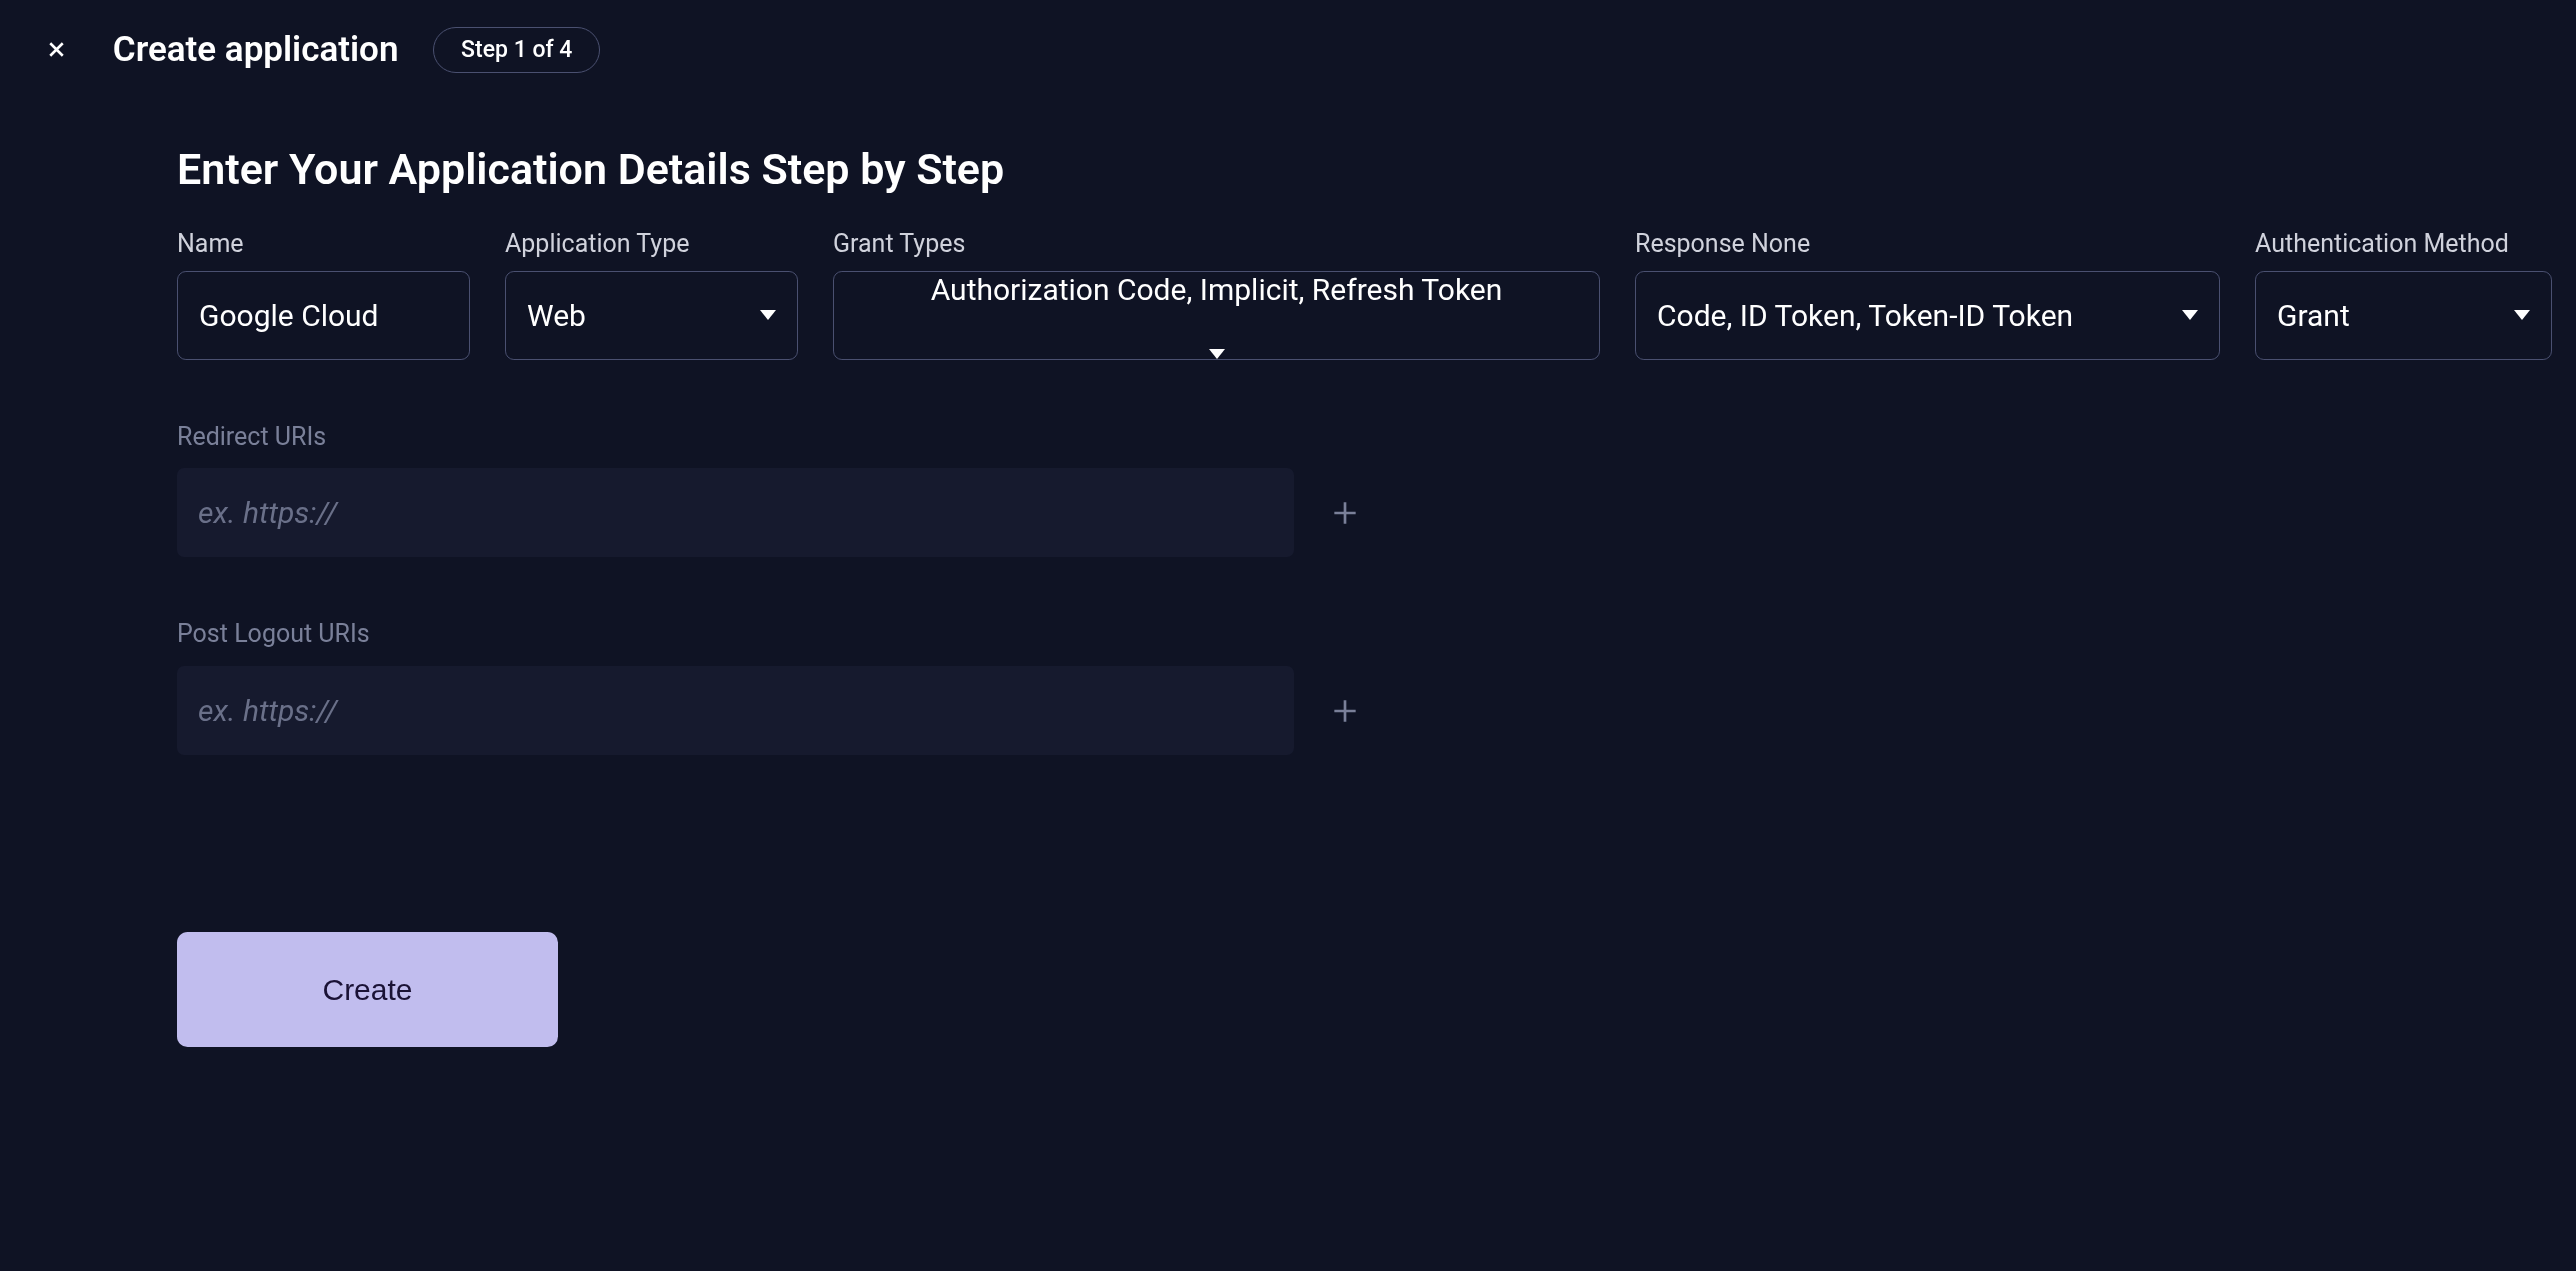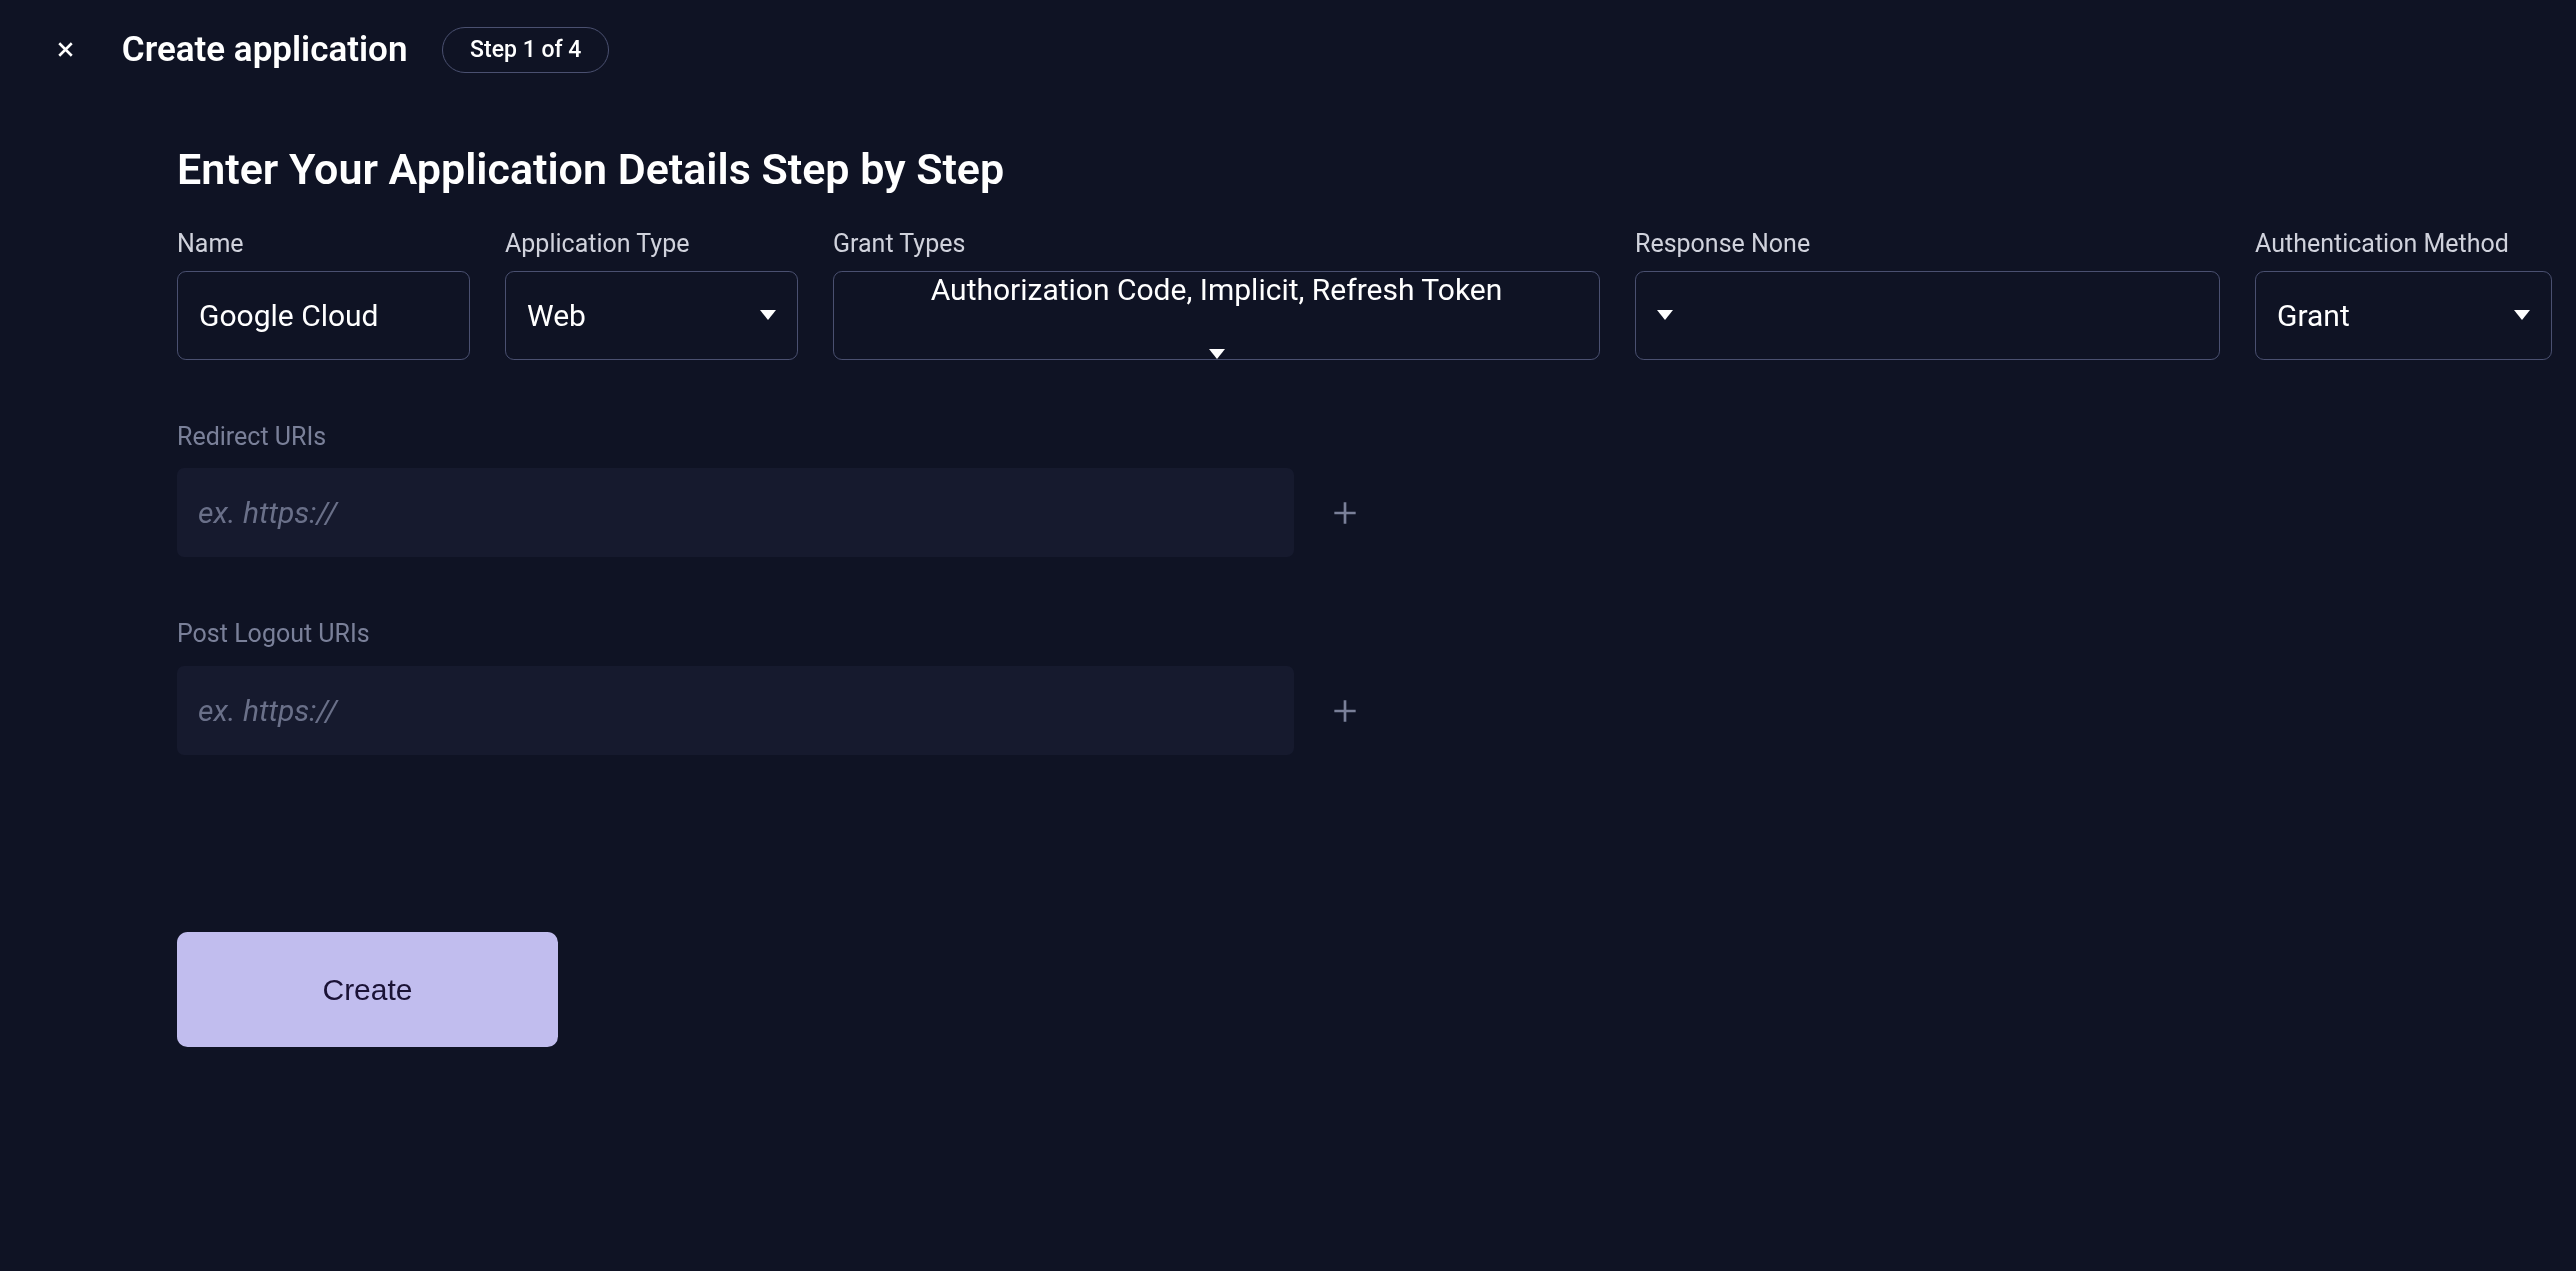--- a/index.html
+++ b/index.html
@@ -12,21 +12,21 @@
       color: #ffffff;
       font-family: -apple-system, BlinkMacSystemFont, 'Segoe UI', Roboto, sans-serif;
       width: 2576px;
       height: 1271px;
       padding: 26.6px 0;
     }
     .header {
       display: flex;
       align-items: center;
       gap: 35px;
-      padding-left: 44px;
+      padding-left: 35px;
       margin-bottom: 71px;
     }
     .close-btn {
       background: none;
       border: none;
       cursor: pointer;
       padding: 8.9px;
       display: flex;
       align-items: center;
       justify-content: center;
@@ -234,20 +234,21 @@
       <label class="form-label">Grant Types</label>
       <div class="control select-control w-grant">
         <span>Authorization Code, Implicit, Refresh Token</span>
         <span class="chevron"></span>
       </div>
     </div>
 
     <div class="form-group">
       <label class="form-label">Response None</label>
       <div class="control select-control w-response">
+        <span>Code, ID Token, Token-ID Token</span>
         <span class="chevron"></span>
       </div>
     </div>
 
     <div class="form-group">
       <label class="form-label">Authentication Method</label>
       <div class="control select-control w-auth">
         <span>Grant</span>
         <span class="chevron"></span>
       </div>

